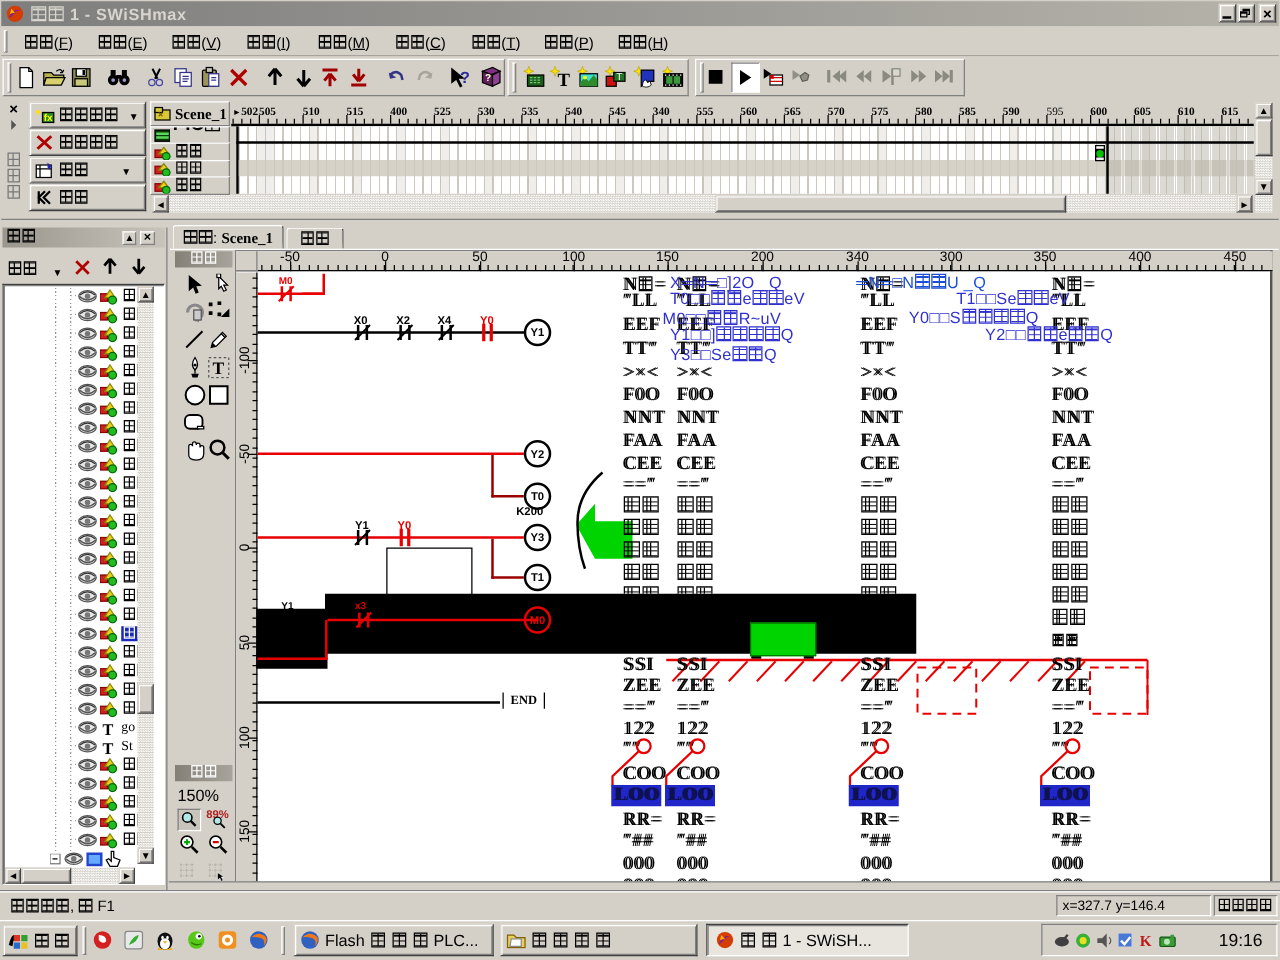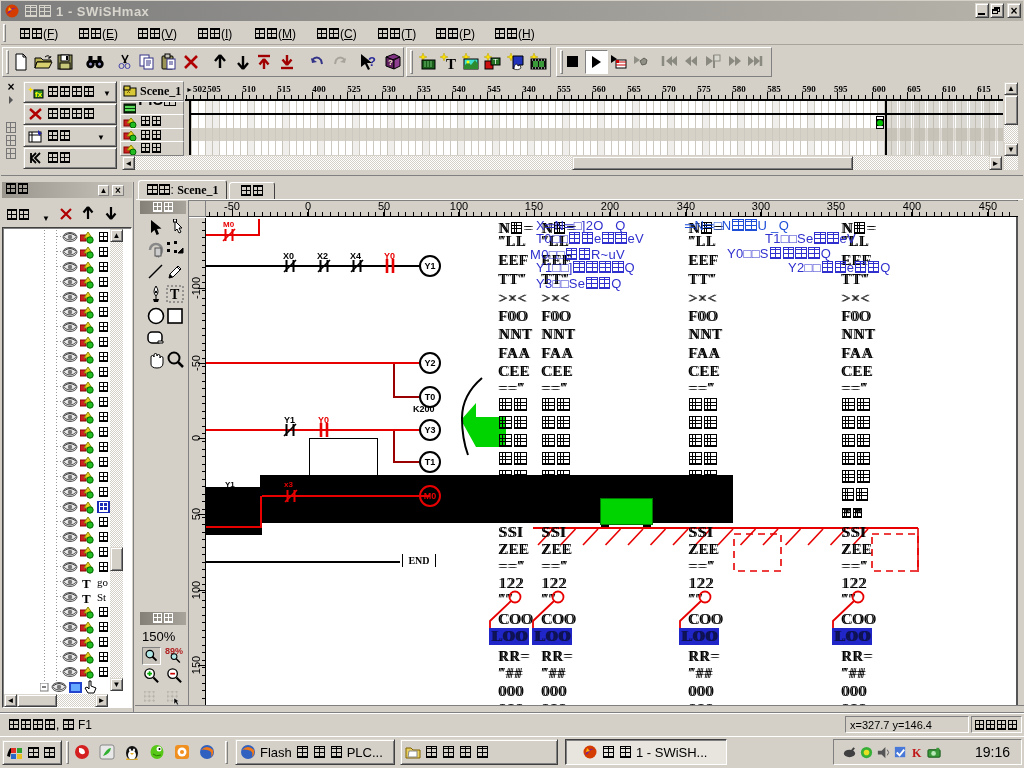--- a/index.html
+++ b/index.html
@@ -418,21 +418,21 @@
 <div class="ab" style="left:484px;top:84px;width:20px;text-align:center;font-size:9px;font-family:'Liberation Serif',serif;font-weight:bold">545</div>
 <div class="ab" style="left:519px;top:84px;width:20px;text-align:center;font-size:9px;font-family:'Liberation Serif',serif;font-weight:bold">340</div>
 <div class="ab" style="left:554px;top:84px;width:20px;text-align:center;font-size:9px;font-family:'Liberation Serif',serif;font-weight:bold">555</div>
 <div class="ab" style="left:589px;top:84px;width:20px;text-align:center;font-size:9px;font-family:'Liberation Serif',serif;font-weight:bold">560</div>
 <div class="ab" style="left:624px;top:84px;width:20px;text-align:center;font-size:9px;font-family:'Liberation Serif',serif;font-weight:bold">565</div>
 <div class="ab" style="left:659px;top:84px;width:20px;text-align:center;font-size:9px;font-family:'Liberation Serif',serif;font-weight:bold">570</div>
 <div class="ab" style="left:694px;top:84px;width:20px;text-align:center;font-size:9px;font-family:'Liberation Serif',serif;font-weight:bold">575</div>
 <div class="ab" style="left:729px;top:84px;width:20px;text-align:center;font-size:9px;font-family:'Liberation Serif',serif;font-weight:bold">580</div>
 <div class="ab" style="left:764px;top:84px;width:20px;text-align:center;font-size:9px;font-family:'Liberation Serif',serif;font-weight:bold">585</div>
 <div class="ab" style="left:799px;top:84px;width:20px;text-align:center;font-size:9px;font-family:'Liberation Serif',serif;font-weight:bold">590</div>
-<div class="ab" style="left:834px;top:84px;width:20px;text-align:left;font-size:9px;font-family:'Liberation Serif',serif;font-weight:bold">595</div>
+<div class="ab" style="left:834px;top:84px;width:20px;text-align:center;font-size:9px;font-family:'Liberation Serif',serif;font-weight:normal">595</div>
 <div class="ab" style="left:869px;top:84px;width:20px;text-align:center;font-size:9px;font-family:'Liberation Serif',serif;font-weight:bold">600</div>
 <div class="ab" style="left:904px;top:84px;width:20px;text-align:center;font-size:9px;font-family:'Liberation Serif',serif;font-weight:bold">605</div>
 <div class="ab" style="left:939px;top:84px;width:20px;text-align:center;font-size:9px;font-family:'Liberation Serif',serif;font-weight:bold">610</div>
 <div class="ab" style="left:974px;top:84px;width:20px;text-align:center;font-size:9px;font-family:'Liberation Serif',serif;font-weight:bold">615</div>
 <div class="ab" style="left:189px;top:101px;width:814px;height:54px;background:repeating-linear-gradient(90deg,rgba(185,180,168,.22) 0 7px,transparent 7px 35px) 21px 0/auto auto,repeating-linear-gradient(90deg,#cdc9c0 0 1px,transparent 1px 7px);background-color:#fff;border-left:2px solid #000"></div>
 <div class="ab" style="left:191px;top:128px;width:812px;height:13px;background:repeating-linear-gradient(90deg,#cdc9c0 0 1px,transparent 1px 7px),#d7d2c8"></div>
 <div class="ab" style="left:886px;top:101px;width:117px;height:54px;background:repeating-linear-gradient(90deg,rgba(185,180,168,.5) 0 11px,rgba(255,255,255,.2) 11px 14px)"></div>
 <div class="ab" style="left:189px;top:113px;width:814px;height:2px;background:#000"></div>
 <div class="ab" style="left:885px;top:101px;width:2px;height:54px;background:#000"></div>
 <div class="ab" style="left:876px;top:116px;width:8px;height:13px;background:#000">
@@ -1547,21 +1547,21 @@
 <div class="ab rl2" style="left:400px;top:739px;width:158px;height:26px;background:#d4d0c8;display:flex;align-items:center;gap:4px;padding-left:4px;font-size:13px;color:#000;overflow:hidden;white-space:nowrap">
     <svg width="16" height="14" viewBox="0 0 16 14" style="flex:none">
       <path d="M1 3 h5 l2 2 h7 v8 h-14z" fill="#e8d060" stroke="#806000"></path>
       <path d="M4 6 h8 v6 h-9z" fill="#fff" stroke="#888"></path>
     </svg>
     <i class="cn"></i>
     <i class="cn"></i>
     <i class="cn"></i>
     <i class="cn"></i>
   </div>
-<div class="ab sk2" style="left:565px;top:739px;width:162px;height:26px;background:#e8e5de;display:flex;align-items:center;gap:4px;padding-left:16px;font-size:13px;color:#000;overflow:hidden;white-space:nowrap"><svg width="16" height="16" viewBox="0 0 16 16" style="flex:none">
+<div class="ab sk2" style="left:565px;top:739px;width:162px;height:26px;background:#e8e5de;display:flex;align-items:center;gap:4px;padding-left:6px;font-size:13px;color:#000;overflow:hidden;white-space:nowrap"><svg width="16" height="16" viewBox="0 0 16 16" style="flex:none">
       <circle cx="8" cy="8" r="6.5" fill="#d43c00"></circle>
       <path d="M3 11 Q8 2 13 6 Q10 4 7 8 Q5 11 3 11z" fill="#7a1fa0"></path>
       <path d="M5 4 L8 7 L4 8z" fill="#ffb000"></path>
     </svg><i class="cn"></i><i class="cn"></i> 1 - SWiSH...</div>
 <div class="ab" style="left:833px;top:739px;width:189px;height:26px;border-top:1px solid #808080;border-left:1px solid #808080;border-bottom:1px solid #fff;border-right:1px solid #fff"></div>
 <svg class="ab" style="left:842px;top:745px" width="15" height="15" viewBox="0 0 16 16">
     <ellipse cx="8" cy="9" rx="6" ry="4" fill="#404040"></ellipse>
     <path d="M8 9 l5-6" stroke="#404040" stroke-width="2"></path>
   </svg>
 <svg class="ab" style="left:859px;top:745px" width="15" height="15" viewBox="0 0 16 16">

